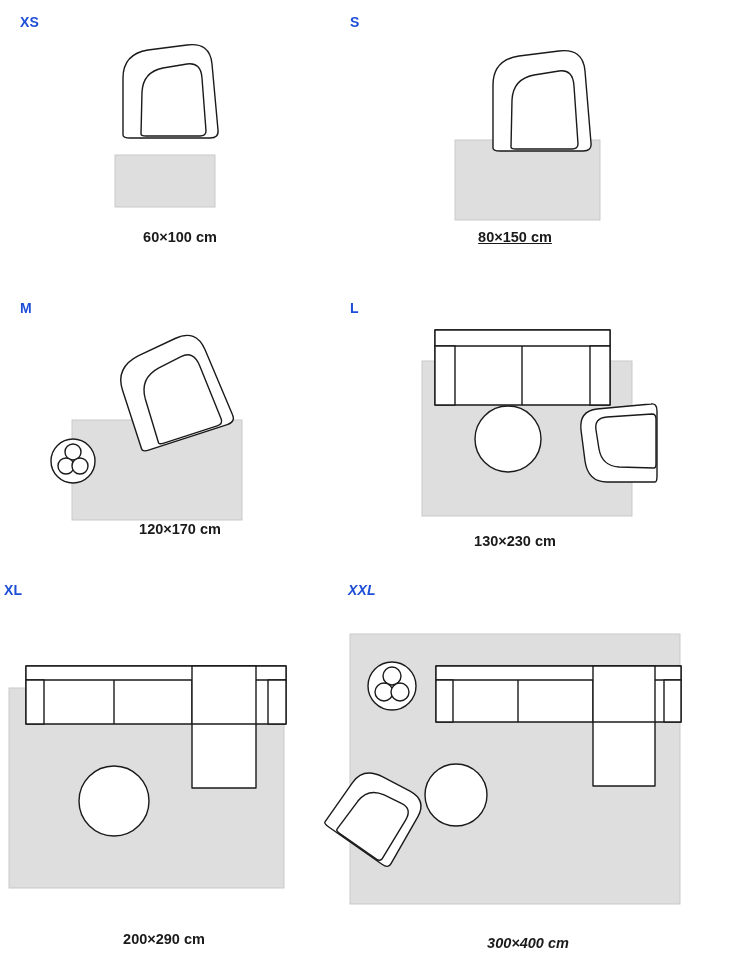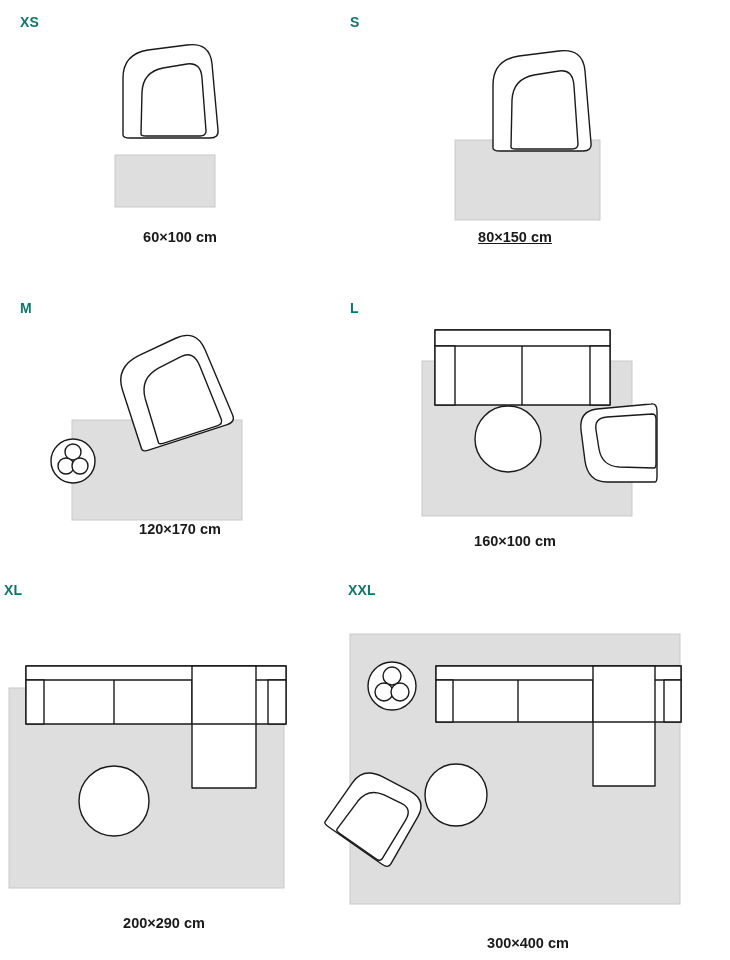--- a/index.html
+++ b/index.html
@@ -20,21 +20,21 @@
     width: 730px;
     height: 960px;
   }
   .cell {
     position: absolute;
   }
   .size-label {
     font-size: 14px;
     font-weight: bold;
     letter-spacing: 0.2px;
-    color: #0f766e;
+    color: #1d4ed8;
     margin: 0;
   }
   .dim-label {
     font-size: 14.5px;
     font-weight: bold;
     color: #1a1a1a;
     text-align: center;
     white-space: nowrap;
   }
   .scene {
@@ -117,21 +117,21 @@
         </g>
 
         <circle cx="158" cy="123" r="33" fill="#ffffff" stroke="#1a1a1a" stroke-width="1.4"></circle>
 
         <g fill="#ffffff" stroke="#1a1a1a" stroke-width="1.4" stroke-linejoin="round" transform="rotate(-90 283 130)">
           <path d="M247 152 L247 104 Q247 85 268 82 L299 78 Q318 76 320 94 L325 148 Q326 154 318 154 L253 154 Q247 154 247 152 Z"></path>
           <path d="M261 151 L262 116 Q263 99 280 96 L299 93 Q311 91 312 104 L315 149 Q315 153 310 153 L265 153 Q261 153 261 151 Z"></path>
         </g>
       </svg>
     </div>
-    <div class="dim-label" style="width:330px; margin-top:12px;">160×100 cm</div>
+    <div class="dim-label" style="width:330px; margin-top:12px;">130×230 cm</div>
   </div>
 
   <div class="cell" style="left:4px; top:582px; width:320px; height:370px;">
     <div class="size-label">XL</div>
     <div class="scene">
       <svg width="320" height="305" viewBox="0 0 320 305" aria-hidden="true">
         <rect x="5" y="90" width="275" height="200" fill="#dedede" stroke="#c9c9c9" stroke-width="1"></rect>
 
         <g fill="#ffffff" stroke="#1a1a1a" stroke-width="1.4" stroke-linejoin="round">
           <rect x="22" y="68" width="260" height="58"></rect>
@@ -140,24 +140,24 @@
           <rect x="264" y="82" width="18" height="44"></rect>
           <line x1="110" y1="82" x2="110" y2="126"></line>
           <line x1="188" y1="82" x2="188" y2="126"></line>
           <rect x="188" y="68" width="64" height="122"></rect>
           <line x1="188" y1="126" x2="252" y2="126"></line>
         </g>
 
         <circle cx="110" cy="203" r="35" fill="#ffffff" stroke="#1a1a1a" stroke-width="1.4"></circle>
       </svg>
     </div>
-    <div class="dim-label" style="width:320px; margin-top:12px;">200×290 cm</div>
+    <div class="dim-label" style="width:320px; margin-top:28px;">200×290 cm</div>
   </div>
 
-  <div class="cell" style="left:348px; top:582px; width:360px; height:370px;">
+  <div class="cell" style="left:348px; top:582px; width:360px; height:370px;font-style:italic;">
     <div class="size-label">XXL</div>
     <div class="scene">
       <svg width="360" height="315" viewBox="0 0 360 315" aria-hidden="true">
         <rect x="2" y="36" width="330" height="270" fill="#dedede" stroke="#c9c9c9" stroke-width="1"></rect>
 
         <g fill="#ffffff" stroke="#1a1a1a" stroke-width="1.4" stroke-linejoin="round">
           <rect x="88" y="68" width="245" height="56"></rect>
           <rect x="88" y="68" width="245" height="14"></rect>
           <rect x="88" y="82" width="17" height="42"></rect>
           <rect x="316" y="82" width="17" height="42"></rect>

